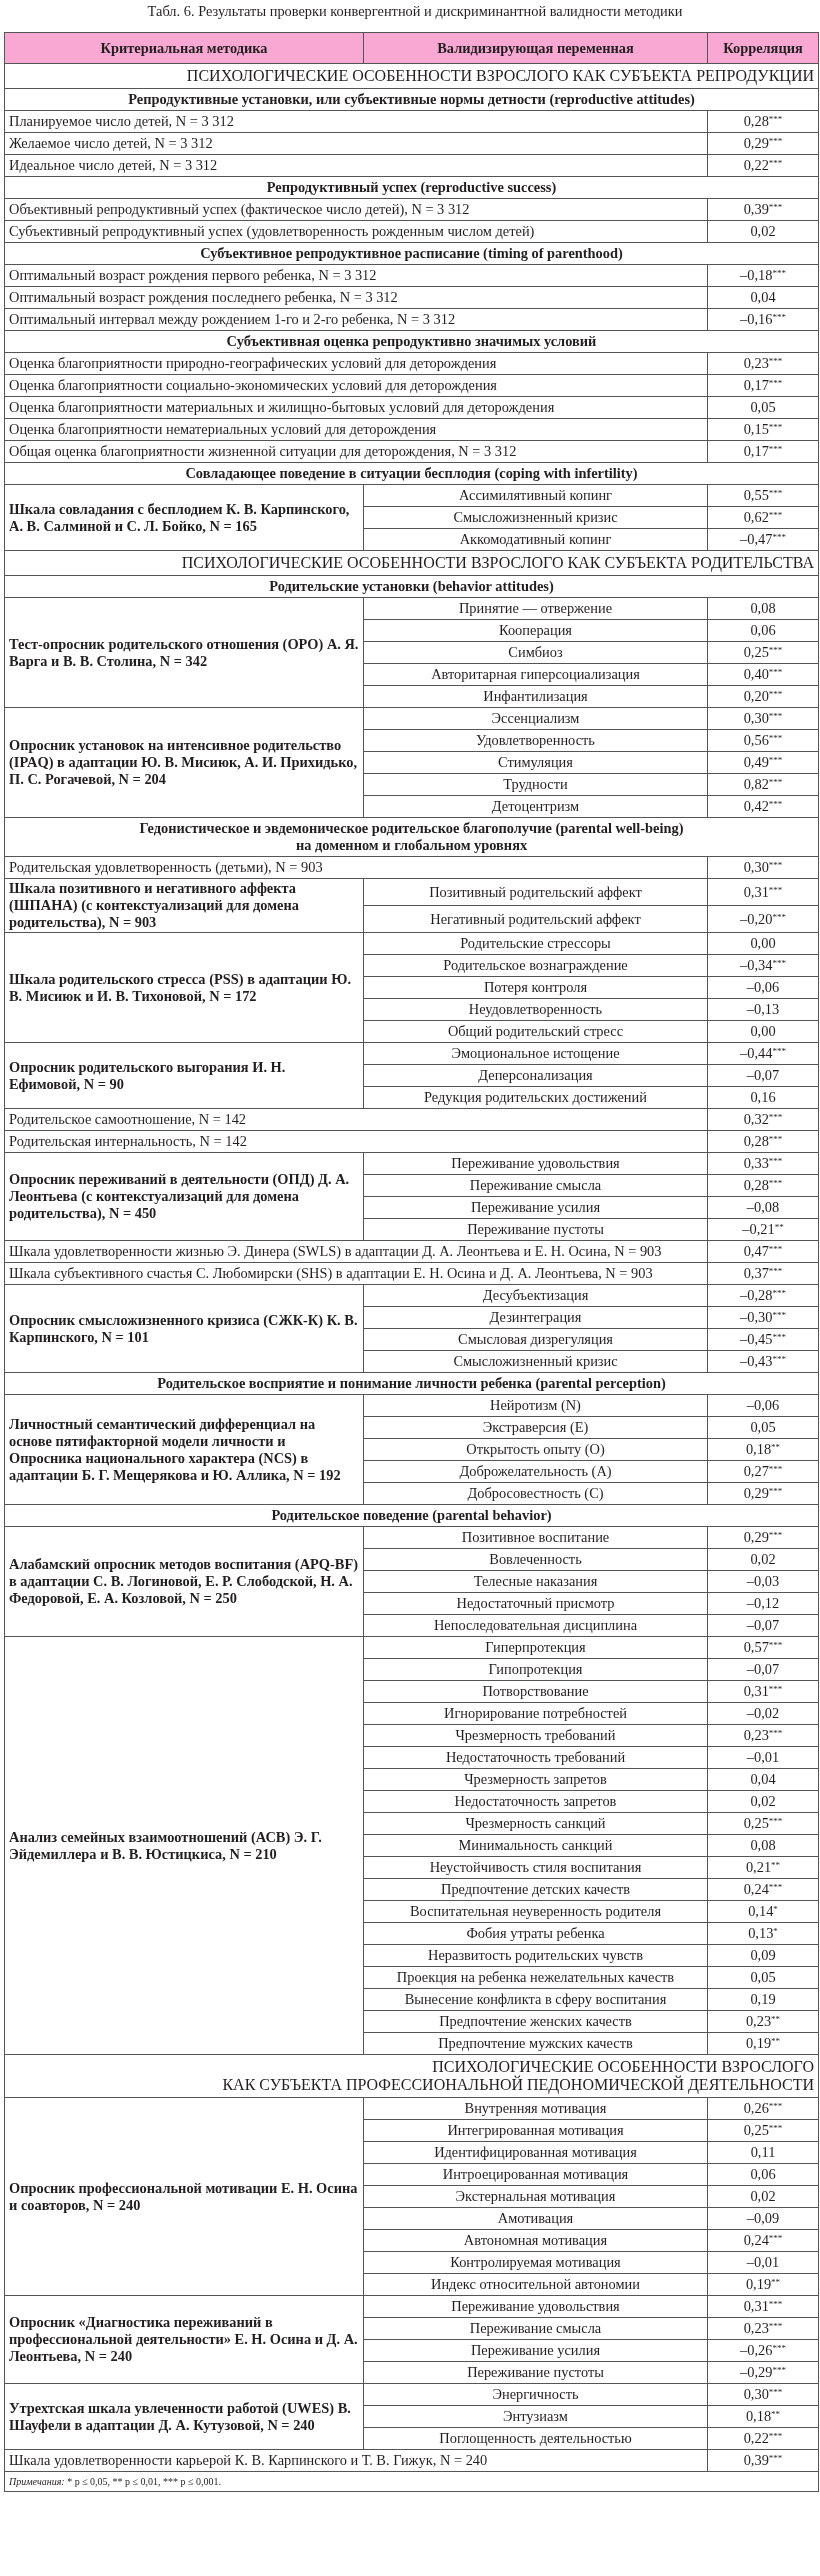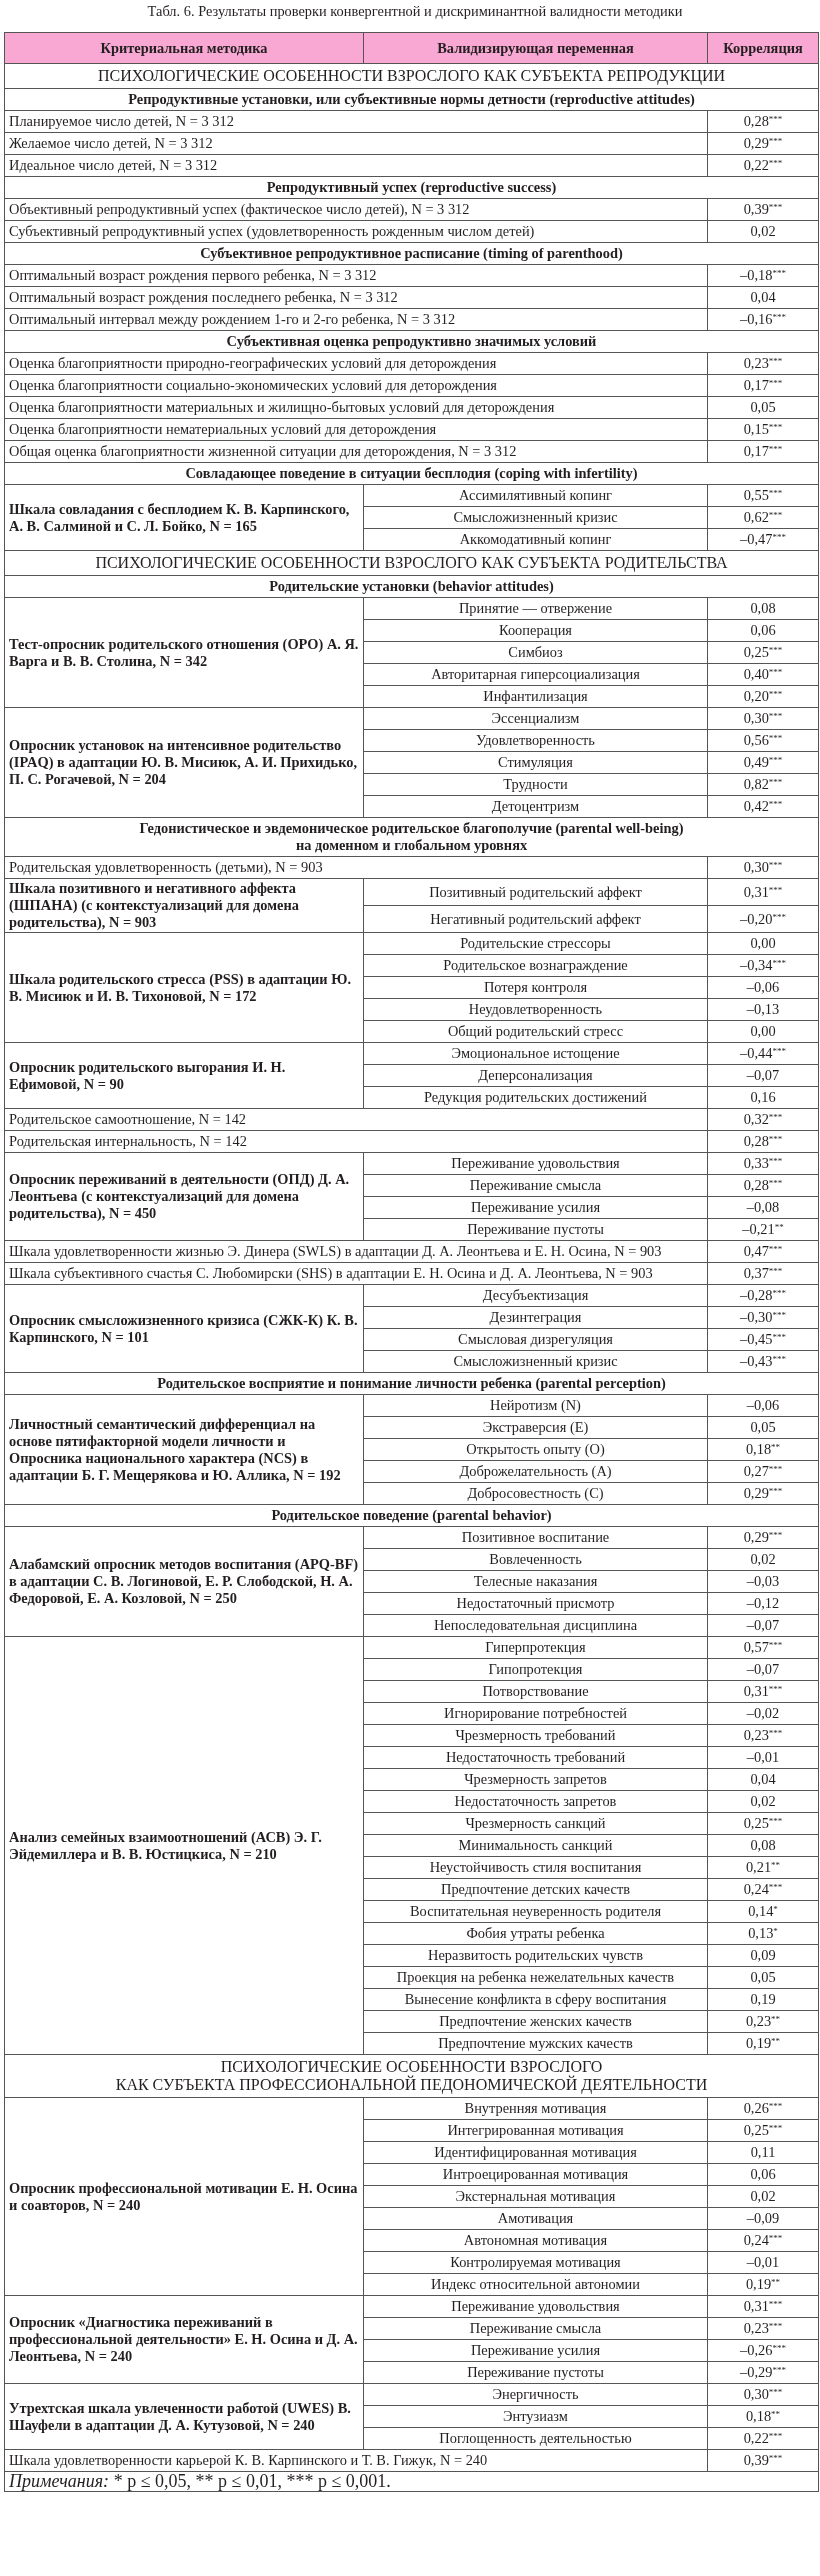--- a/index.html
+++ b/index.html
@@ -37,32 +37,32 @@
     font-weight: bold;
     text-align: center;
     height: 28px;
     font-size: 14.4px;
   }
   td.corr { text-align: center; white-space: nowrap; }
   td.var { text-align: center; }
   td.crit { text-align: left; }
   td.method { text-align: left; vertical-align: middle; font-weight: bold; }
   tr.section td {
-    text-align: center;
+    text-align: right;
     font-size: 16px;
     line-height: 18px;
     padding: 3px 4px;
   }
   tr.subsection td {
     text-align: center;
     font-weight: bold;
     padding: 2px 0;
   }
   tr.r td { height: 19px; }
-  .note td { font-size: 18px; margin-left: 18px; }
+  .note td { font-size: 10px; margin-left: 18px; }
   .note em { font-style: italic; }
   sup.star { font-size: 9px; vertical-align: top; position: relative; top: -2px; }
 </style>
 </head>
 <body>
 
 <div class="caption">Табл. 6. Результаты проверки конвергентной и дискриминантной валидности методики</div>
 
 <table>
   <colgroup>

